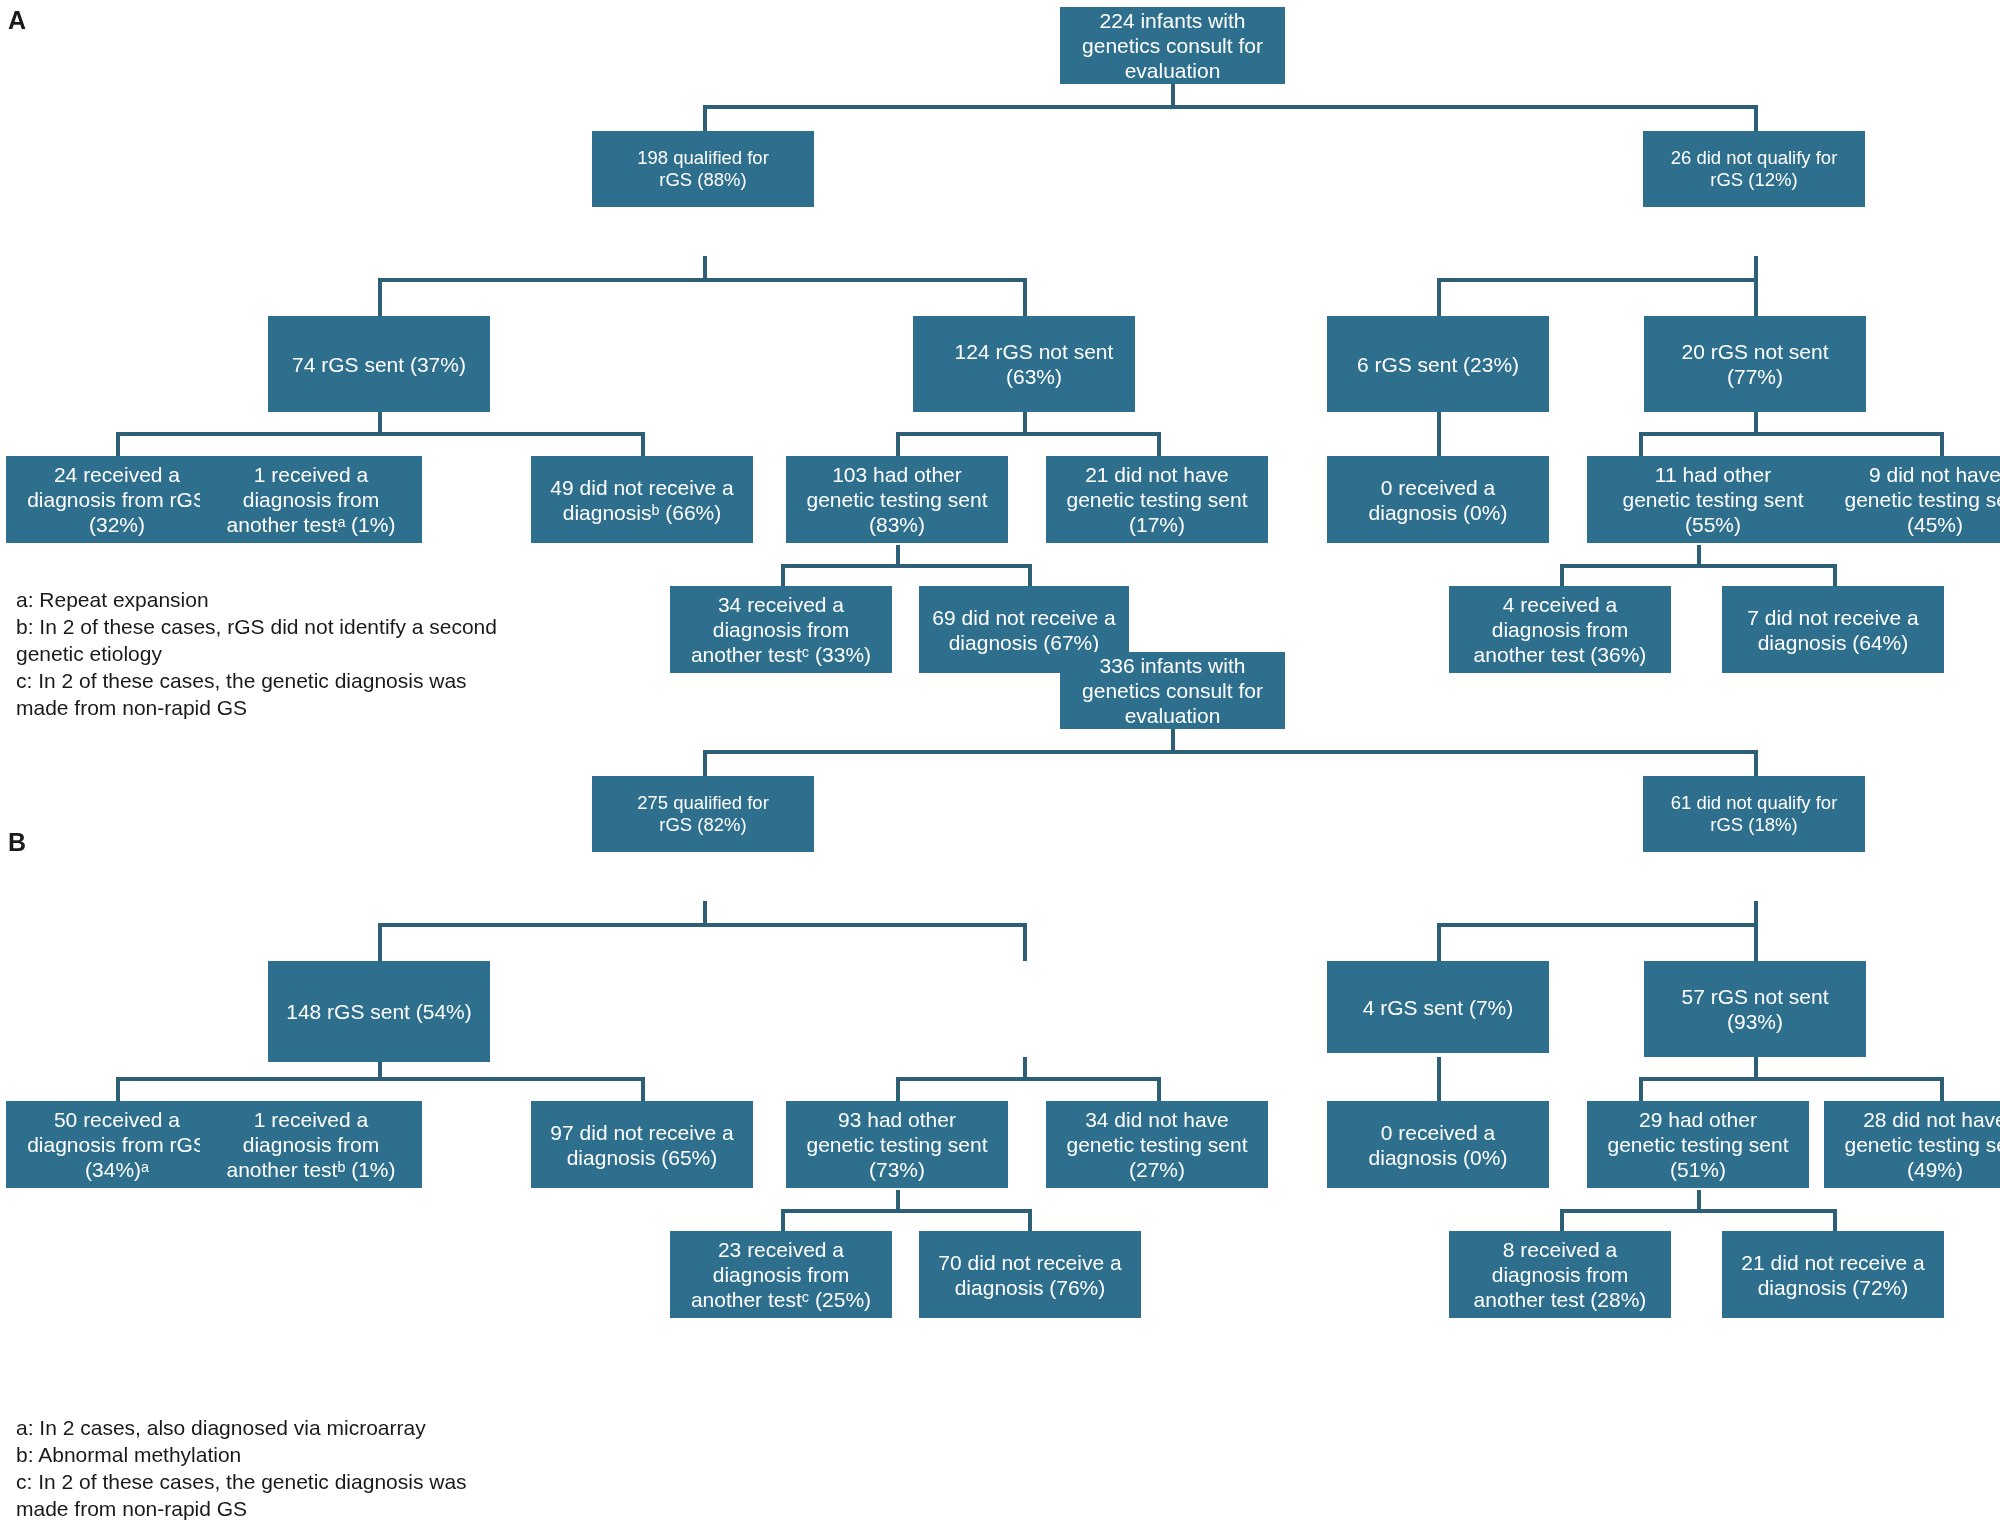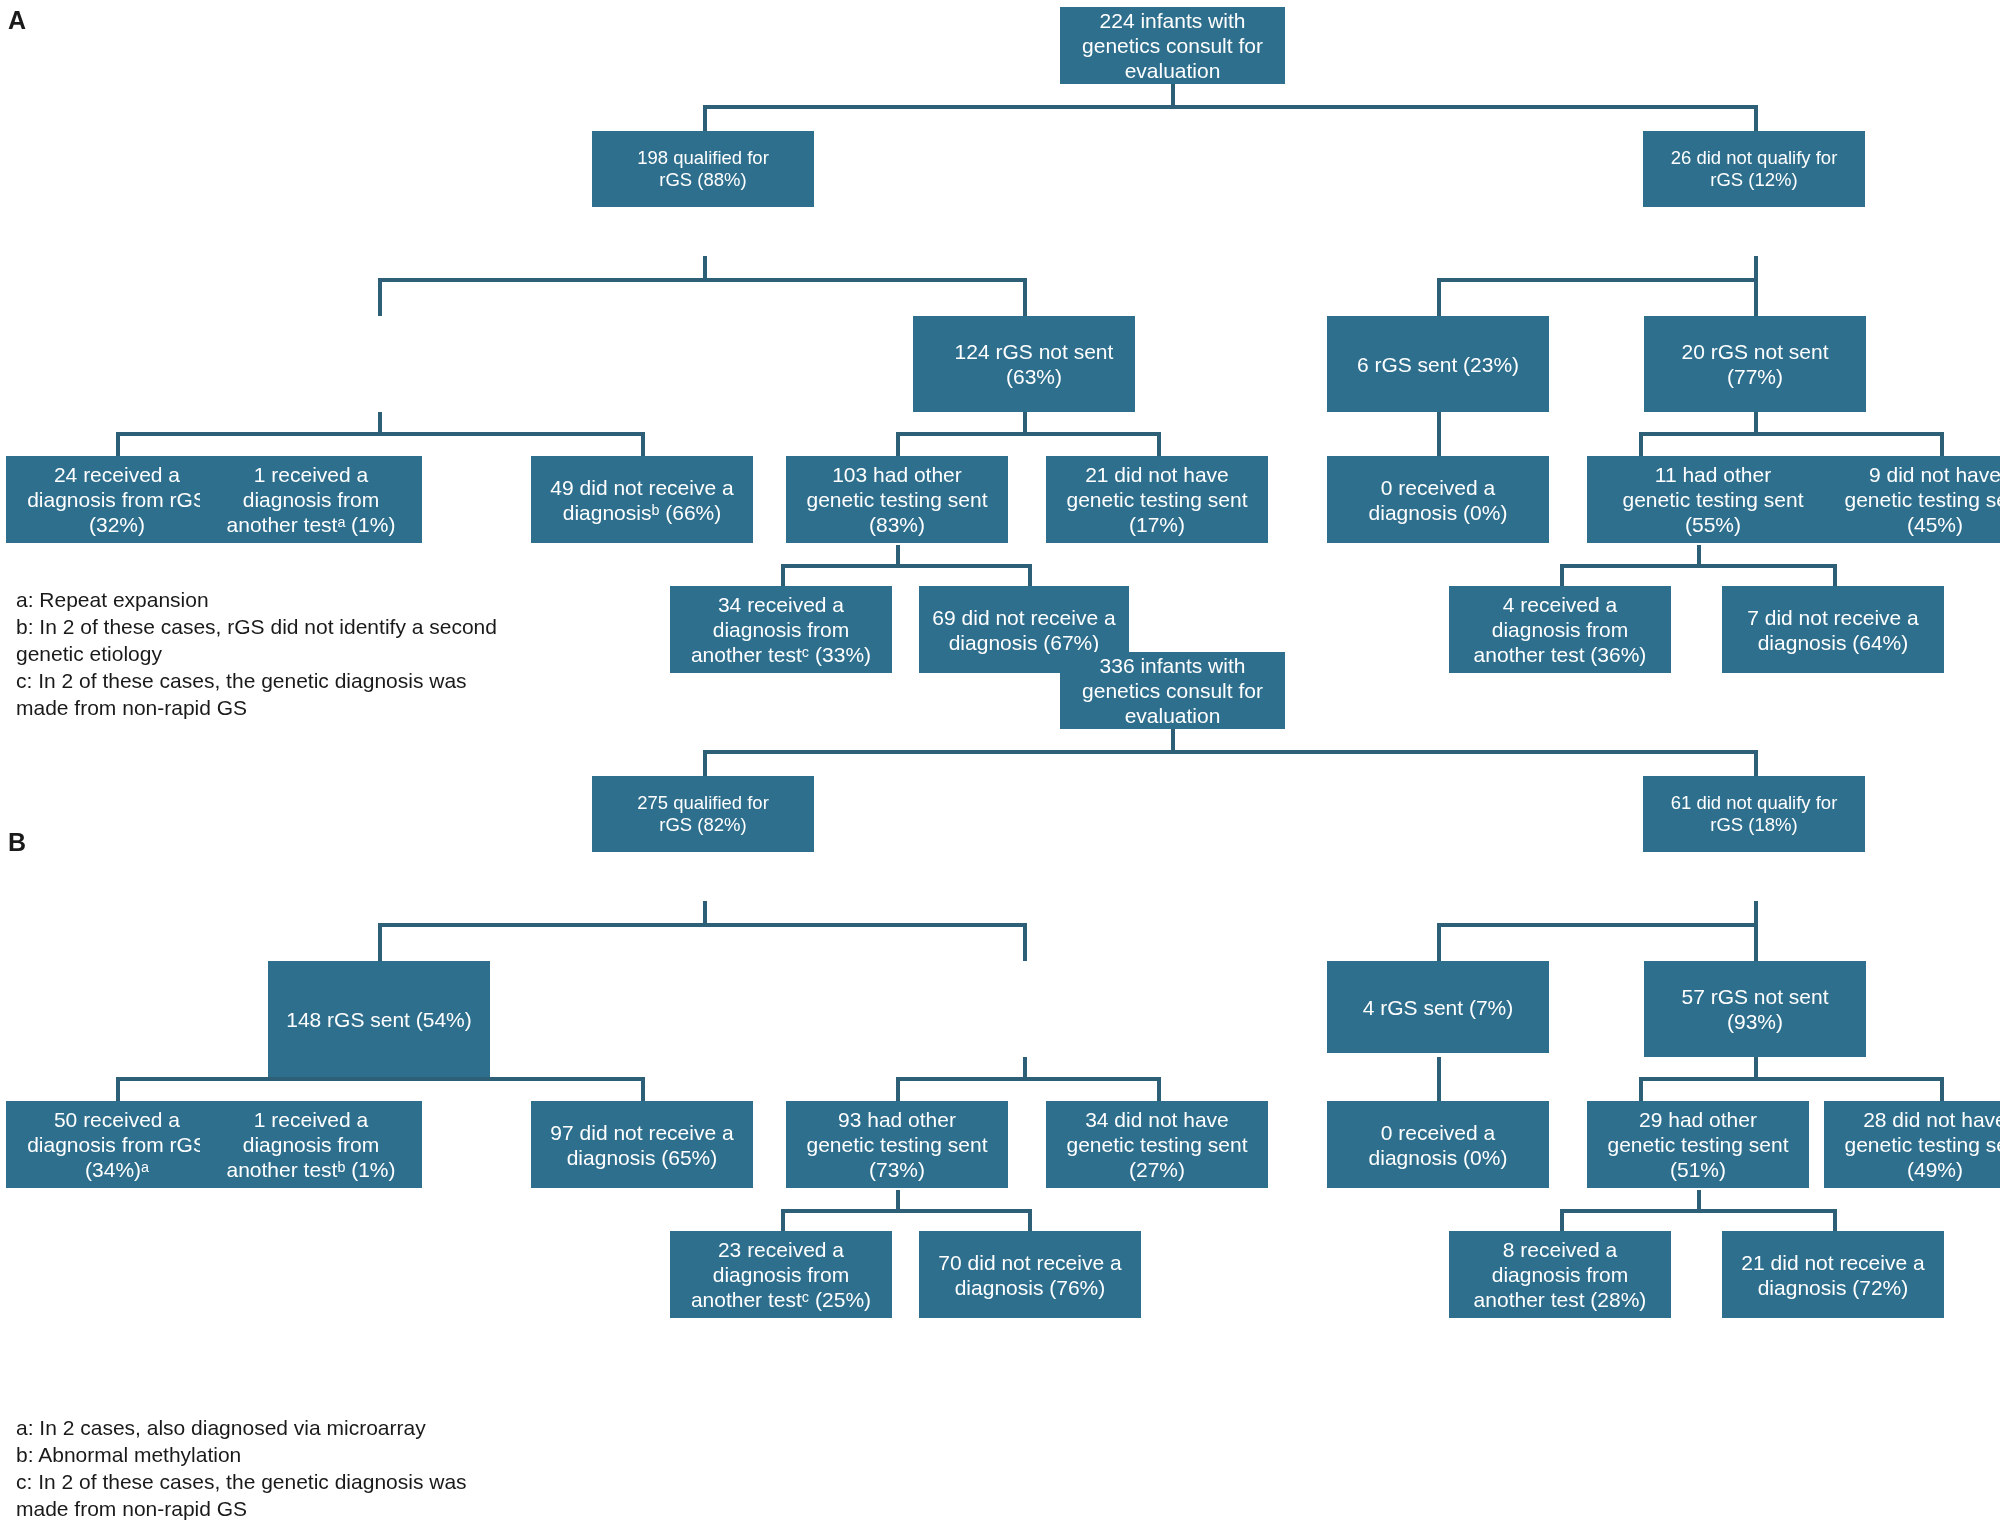--- a/index.html
+++ b/index.html
@@ -107,20 +107,21 @@
   <div class="conn vline" style="left:1833px; top:564px; width:4px; height:22px;"></div>
 
   <div class="node" style="left:1060px; top:7px; width:225px; height:77px;">224 infants with
 genetics consult for
 evaluation</div>
   <div class="node small" style="left:592px; top:131px; width:222px; height:76px;">198 qualified for
 rGS (88%)</div>
   <div class="node small" style="left:1643px; top:131px; width:222px; height:76px;">26 did not qualify for
 rGS (12%)</div>
 
+  <div class="node" style="left:268px; top:316px; width:222px; height:96px;">74 rGS sent (37%)</div>
   <div class="node" style="left:913px; top:316px; width:222px; height:96px;padding-left:24px;">124 rGS not sent
 (63%)</div>
   <div class="node" style="left:1327px; top:316px; width:222px; height:96px;">6 rGS sent (23%)</div>
   <div class="node" style="left:1644px; top:316px; width:222px; height:96px;">20 rGS not sent
 (77%)</div>
 
   <div class="node" style="left:6px; top:456px; width:222px; height:87px;">24 received a
 diagnosis from rGS
 (32%)</div>
   <div class="node" style="left:200px; top:456px; width:222px; height:87px; left:200px;">1 received a
@@ -208,21 +209,21 @@
   <div class="conn vline" style="left:1833px; top:1209px; width:4px; height:22px;"></div>
 
   <div class="node" style="left:1060px; top:652px; width:225px; height:77px;">336 infants with
 genetics consult for
 evaluation</div>
   <div class="node small" style="left:592px; top:776px; width:222px; height:76px;">275 qualified for
 rGS (82%)</div>
   <div class="node small" style="left:1643px; top:776px; width:222px; height:76px;">61 did not qualify for
 rGS (18%)</div>
 
-  <div class="node" style="left:268px; top:961px; width:222px; height:116px;">148 rGS sent (54%)</div>
+  <div class="node" style="left:268px; top:961px; width:222px; height:101px;">148 rGS sent (54%)</div>
   <div class="node" style="left:1327px; top:961px; width:222px; height:92px;">4 rGS sent (7%)</div>
   <div class="node" style="left:1644px; top:961px; width:222px; height:96px;">57 rGS not sent
 (93%)</div>
 
   <div class="node" style="left:6px; top:1101px; width:222px; height:87px;">50 received a
 diagnosis from rGS
 (34%)ᵃ</div>
   <div class="node" style="left:200px; top:1101px; width:222px; height:87px;">1 received a
 diagnosis from
 another testᵇ (1%)</div>

